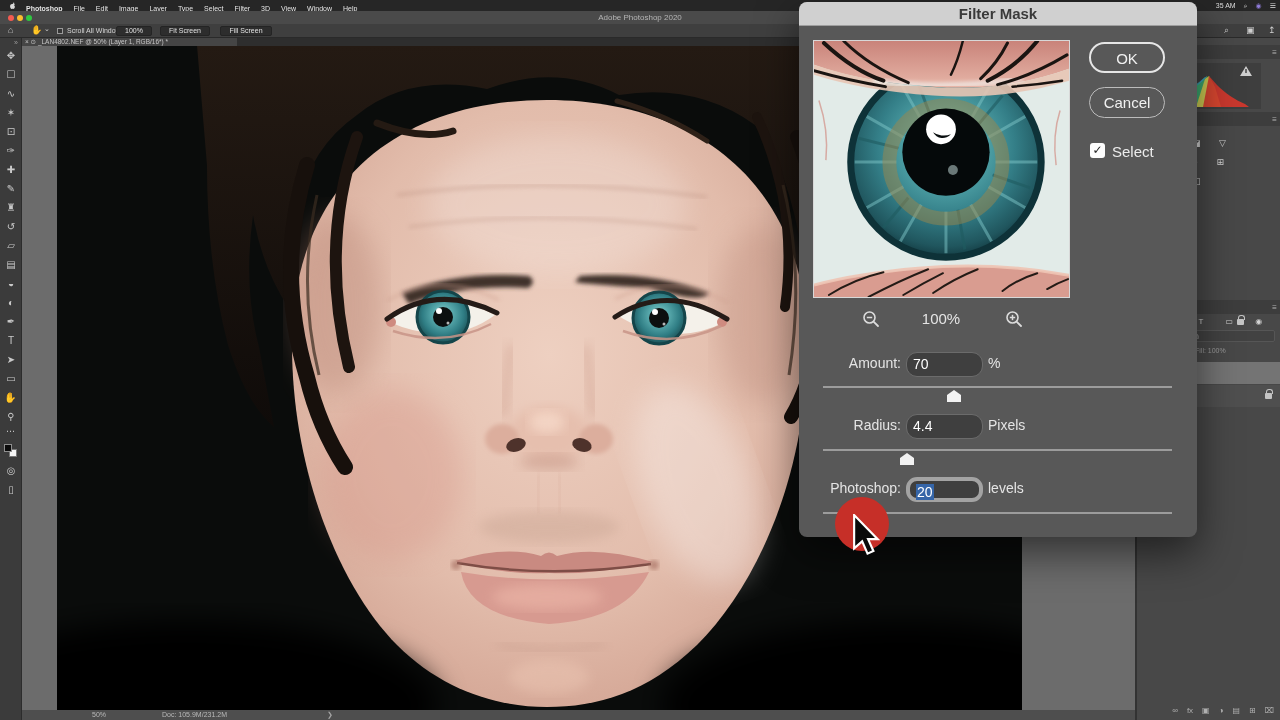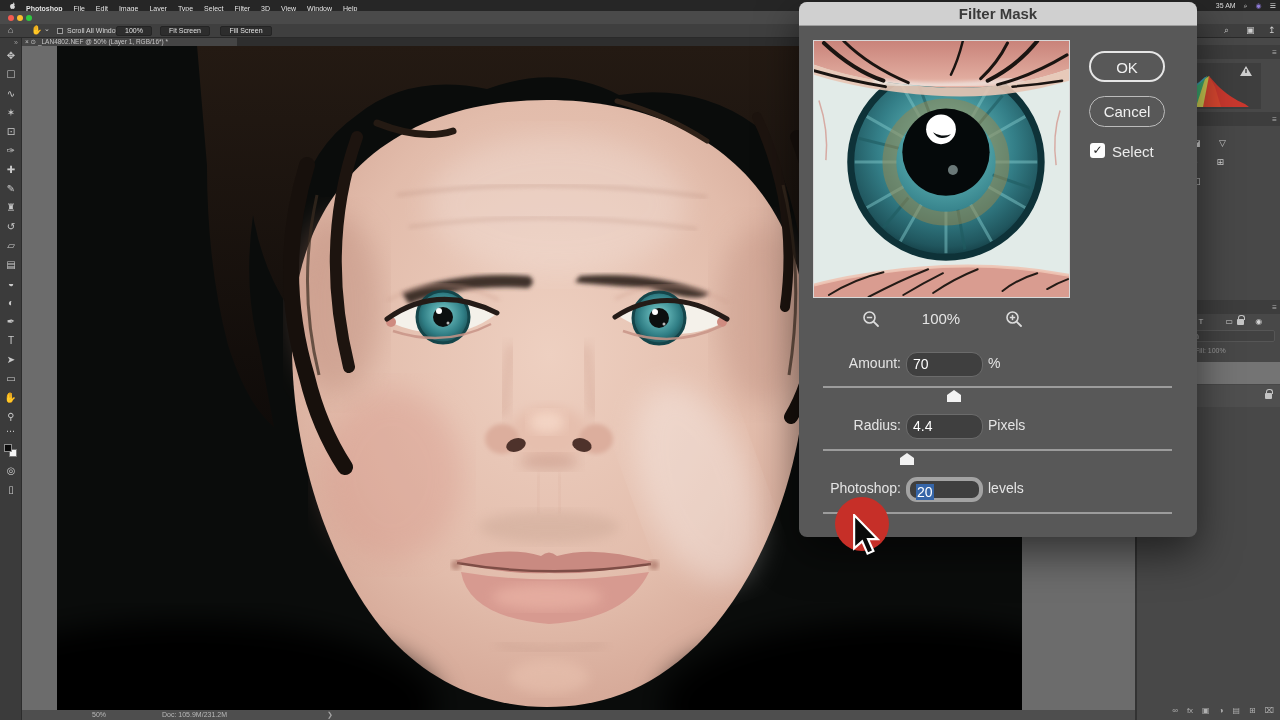--- a/index.html
+++ b/index.html
@@ -81,21 +81,21 @@
   #dock-bottom span { color:#b0b0b0; font-size:8px; }
 
   
   #dialog { position:absolute; left:799px; top:2px; width:398px; height:535px; background:#585858;
     border-radius:8px; box-shadow:0 16px 42px rgba(0,0,0,.55); z-index:6; }
   #dialog-titlebar { position:absolute; left:0; top:0; width:398px; height:24px; background:#d0d0d0;
     border-radius:8px 8px 0 0; border-bottom:1px solid #9e9e9e; }
   #dialog-title { text-align:center; line-height:24px; color:#3a3a3a; font-size:15px; font-weight:600; }
   #preview-img { position:absolute; left:14px; top:38px; width:257px; height:258px; border:1px solid #d8d8d8; }
   .dlg-btn { position:absolute; left:290px; width:76px; height:31px; border-radius:16px; background:transparent;
-    color:#f0f0f0; font-size:15px; text-align:center; line-height:29px;margin-top:9px; }
+    color:#f0f0f0; font-size:15px; text-align:center; line-height:29px; }
   #ok-btn { top:40px; border:2px solid #e6e6e6; }
   #cancel-btn { top:85px; border:1.5px solid #bcbcbc; }
   #preview-check { position:absolute; left:291px; top:141px; width:15px; height:15px; background:#fdfdfd;
     border-radius:3px; color:#222; font-size:12px; font-weight:bold; line-height:15px; text-align:center; }
   #preview-label { position:absolute; left:313px; top:141px; color:#ececec; font-size:15px; }
   #zoom-row { position:absolute; left:0; top:306px; width:284px; height:22px; }
   #zoom-pct { position:absolute; left:100px; width:84px; text-align:center; color:#e4e4e4; font-size:15px; top:2px; }
   .mag { position:absolute; top:2px; }
   .field-label { position:absolute; left:0; width:102px; text-align:right; color:#e4e4e4; font-size:14px; }
   .field-input { position:absolute; left:107px; width:77px; height:25px; background:#3f3f3f;
@@ -125,20 +125,21 @@
     <span class="mstat">⌕</span>
     <span class="mstat" style="color:#8f7bd8">◉</span>
     <span class="mstat">☰</span>
   </span>
 </div>
 
 <div id="titlebar">
   <span class="light" style="left:8px;background:#f35b51"></span>
   <span class="light" style="left:17px;background:#fbbd2e"></span>
   <span class="light" style="left:26px;background:#2fc841"></span>
+  <div id="title-text">Adobe Photoshop 2020</div>
 </div>
 
 <div id="optionsbar">
   <span class="opt-icon" style="left:8px">⌂</span>
   <span class="opt-icon" style="left:31px">✋</span>
   <span class="opt-icon" style="left:44px;font-size:7px">⌄</span>
   <span class="opt-check"></span>
   <span class="opt-label">Scroll All Windows</span>
   <span class="opt-btn" style="left:116px;width:36px">100%</span>
   <span class="opt-btn" style="left:142px;width:50px;left:160px">Fit Screen</span>

